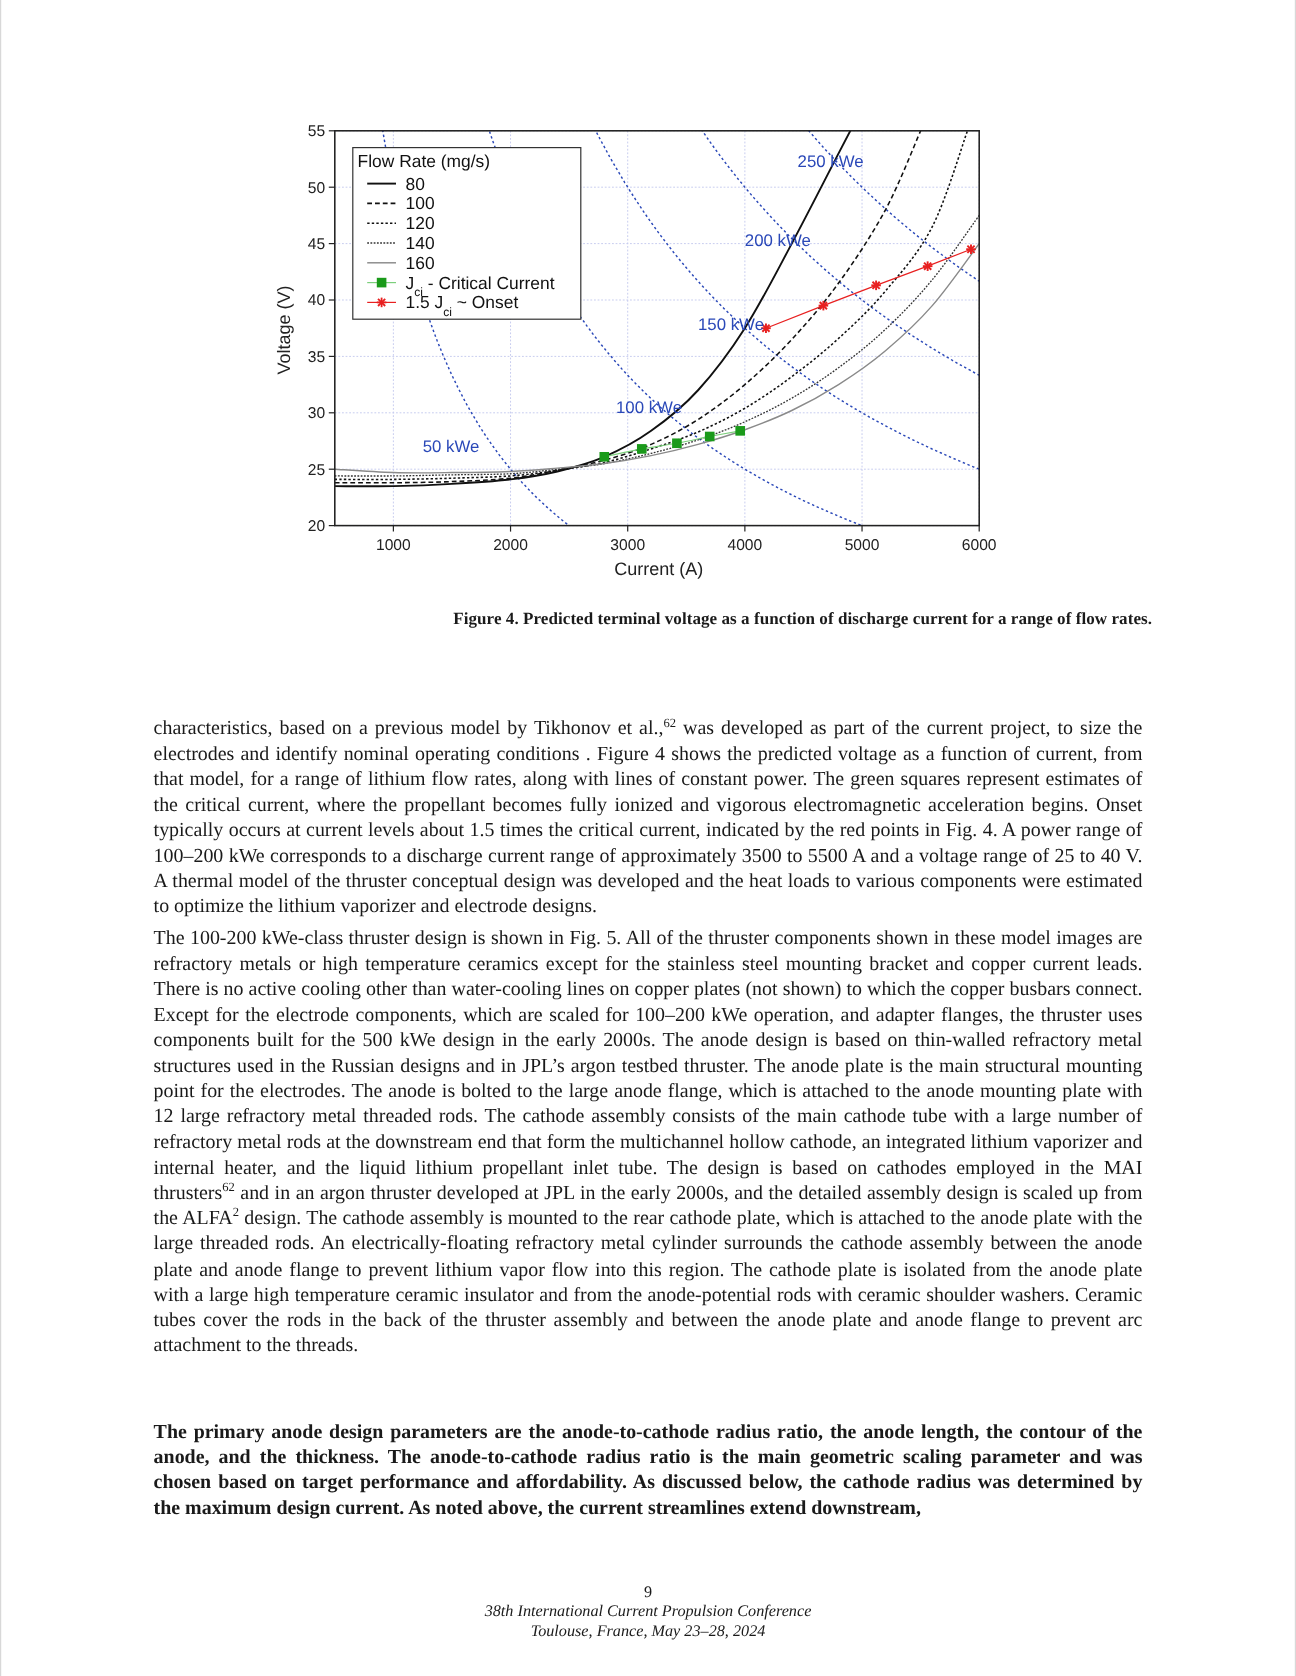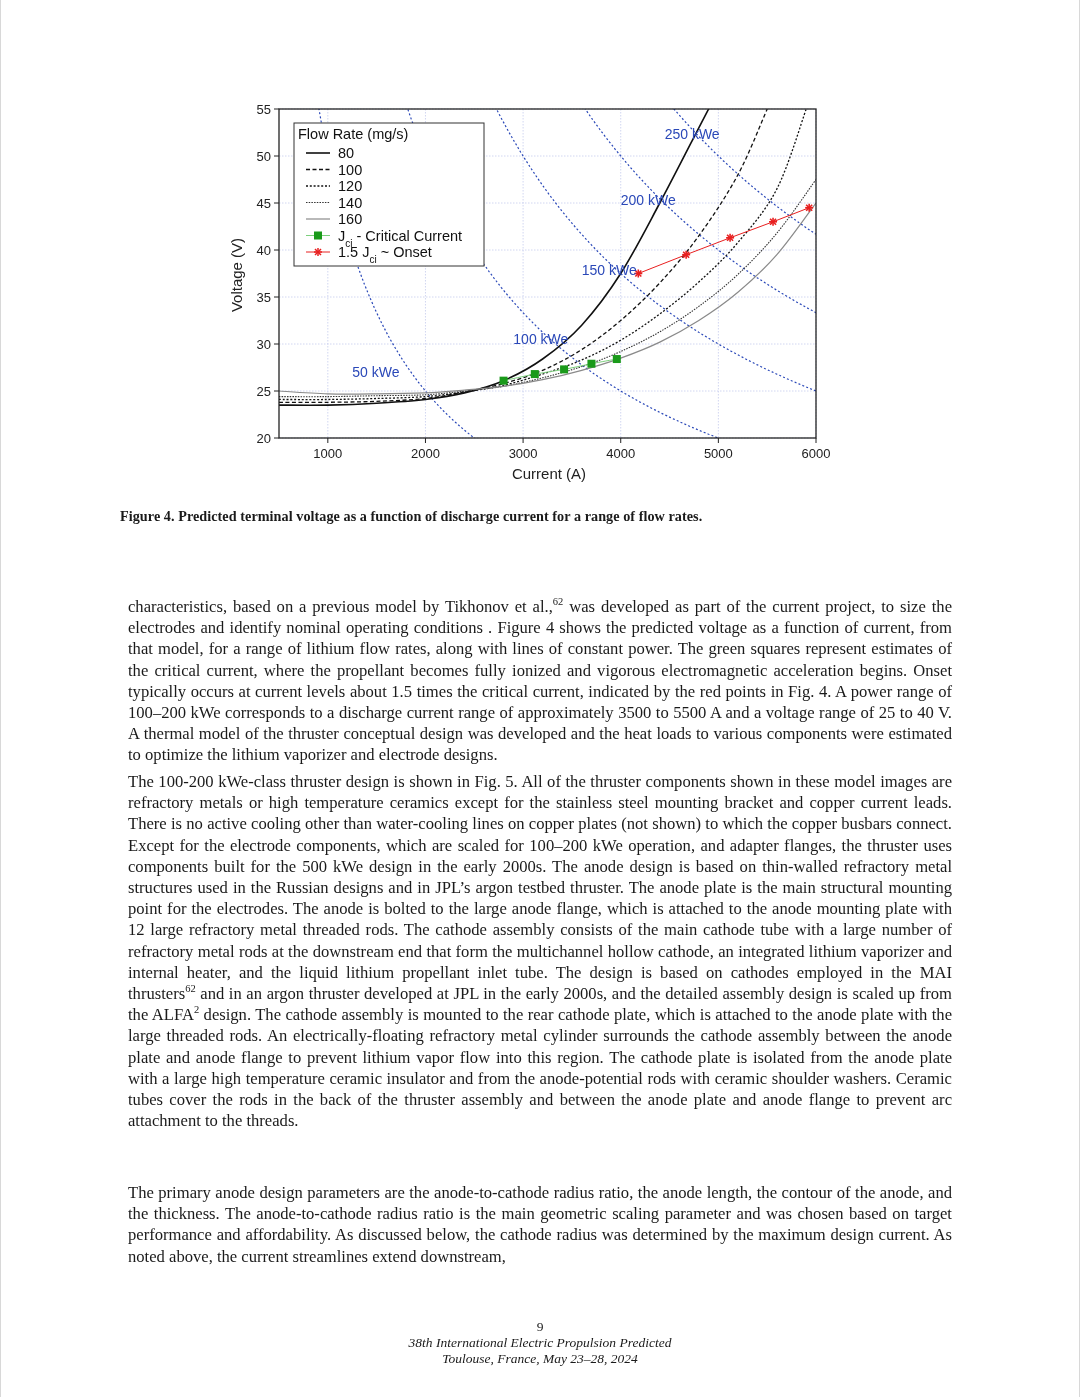--- a/index.html
+++ b/index.html
@@ -2,28 +2,28 @@
 <html><head>
 <meta charset="utf-8">
 <style>
   html, body { margin:0; padding:0; background:#ffffff; }
   body { width:1080px; height:1397px; position:relative; overflow:hidden;
          font-family:"Liberation Serif", "DejaVu Serif", serif; color:#1a1a1a; }
   .page-border-l { position:absolute; left:0; top:0; width:1px; height:1397px; background:#d8d8d8; }
   .page-border-r { position:absolute; right:0; top:0; width:1px; height:1397px; background:#d8d8d8; }
   #chart { position:absolute; left:220px; top:95px; width:620px; height:400px; }
   #chart text { font-family:"Liberation Sans", "DejaVu Sans", sans-serif; }
-  .caption { position:absolute; left:120px; width:840px; top:508px; text-align:left;
+  .caption { position:absolute; left:120px; width:840px; top:508px; text-align:right;
              font-weight:bold; font-size:14.2px; letter-spacing:0.05px; }
   .body-text { position:absolute; left:128px; width:824px; font-size:16.6px; line-height:21.2px;
                text-align:justify; hyphens:none; }
   .body-text p { margin:0; }
   #p1 { top:569px;margin-top:27px; }
   #p2 { top:771px; }
-  #p3 { top:1182px; }
+  #p3 { top:1182px;font-weight:bold; }
   sup { font-size:10.5px; line-height:0; vertical-align:super; }
   .footer { position:absolute; left:0; width:1080px; text-align:center; font-size:13.5px; line-height:16px; }
   #page-num { top:1319px; }
   #conf-name { top:1335px; font-style:italic; }
   #conf-place { top:1351px; font-style:italic; }
 </style>
 </head>
 <body>
 
 <div class="page-border-l"></div>
@@ -177,14 +177,14 @@
 
 <div class="body-text" id="p2">
   <p><span>The 100-200 kWe-class thruster design is shown in Fig. 5. All of the thruster components shown in these model images are refractory metals or high temperature ceramics except for the stainless steel mounting bracket and copper current leads. There is no active cooling other than water-cooling lines on copper plates (not shown) to which the copper busbars connect. Except for the electrode components, which are scaled for 100–200 kWe operation, and adapter flanges, the thruster uses components built for the 500 kWe design in the early 2000s. The anode design is based on thin-walled refractory metal structures used in the Russian designs and in JPL’s argon testbed thruster. The anode plate is the main structural mounting point for the electrodes. The anode is bolted to the large anode flange, which is attached to the anode mounting plate with 12 large refractory metal threaded rods. The cathode assembly consists of the main cathode tube with a large number of refractory metal rods at the downstream end that form the multichannel hollow cathode, an integrated lithium vaporizer and internal heater, and the liquid lithium propellant inlet tube. The design is based on cathodes employed in the MAI thrusters</span><sup>62</sup><span> and in an argon thruster developed at JPL in the early 2000s, and the detailed assembly design is scaled up from the ALFA</span><sup>2</sup><span> design. The cathode assembly is mounted to the rear cathode plate, which is attached to the anode plate with the large threaded rods. An electrically-floating refractory metal cylinder surrounds the cathode assembly between the anode plate and anode flange to prevent lithium vapor flow into this region. The cathode plate is isolated from the anode plate with a large high temperature ceramic insulator and from the anode-potential rods with ceramic shoulder washers. Ceramic tubes cover the rods in the back of the thruster assembly and between the anode plate and anode flange to prevent arc attachment to the threads.</span></p>
 </div>
 
 <div class="body-text" id="p3">
   <p>The primary anode design parameters are the anode-to-cathode radius ratio, the anode length, the contour of the anode, and the thickness. The anode-to-cathode radius ratio is the main geometric scaling parameter and was chosen based on target performance and affordability. As discussed below, the cathode radius was determined by the maximum design current. As noted above, the current streamlines extend downstream,</p>
 </div>
 
 <div class="footer" id="page-num">9</div>
-<div class="footer" id="conf-name">38th International Electric Propulsion Predicted</div>
+<div class="footer" id="conf-name">38th International Current Propulsion Conference</div>
 <div class="footer" id="conf-place">Toulouse, France, May 23–28, 2024</div>
 
 </body></html>

